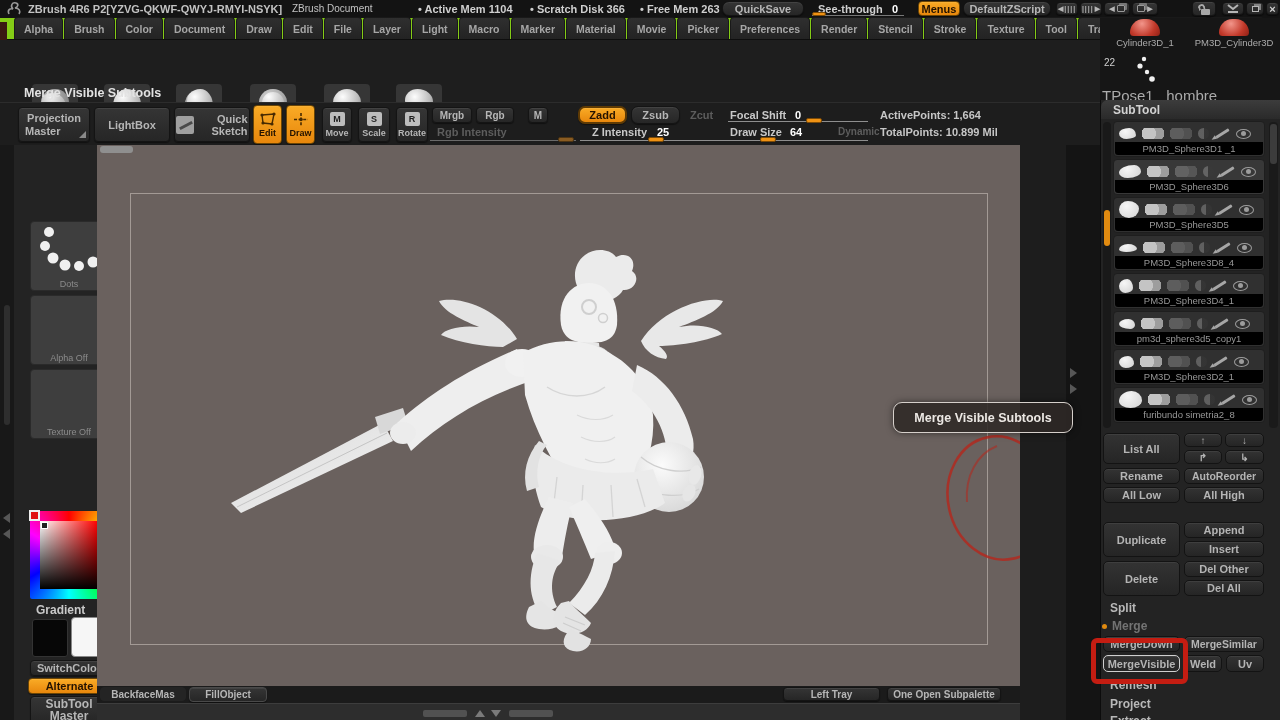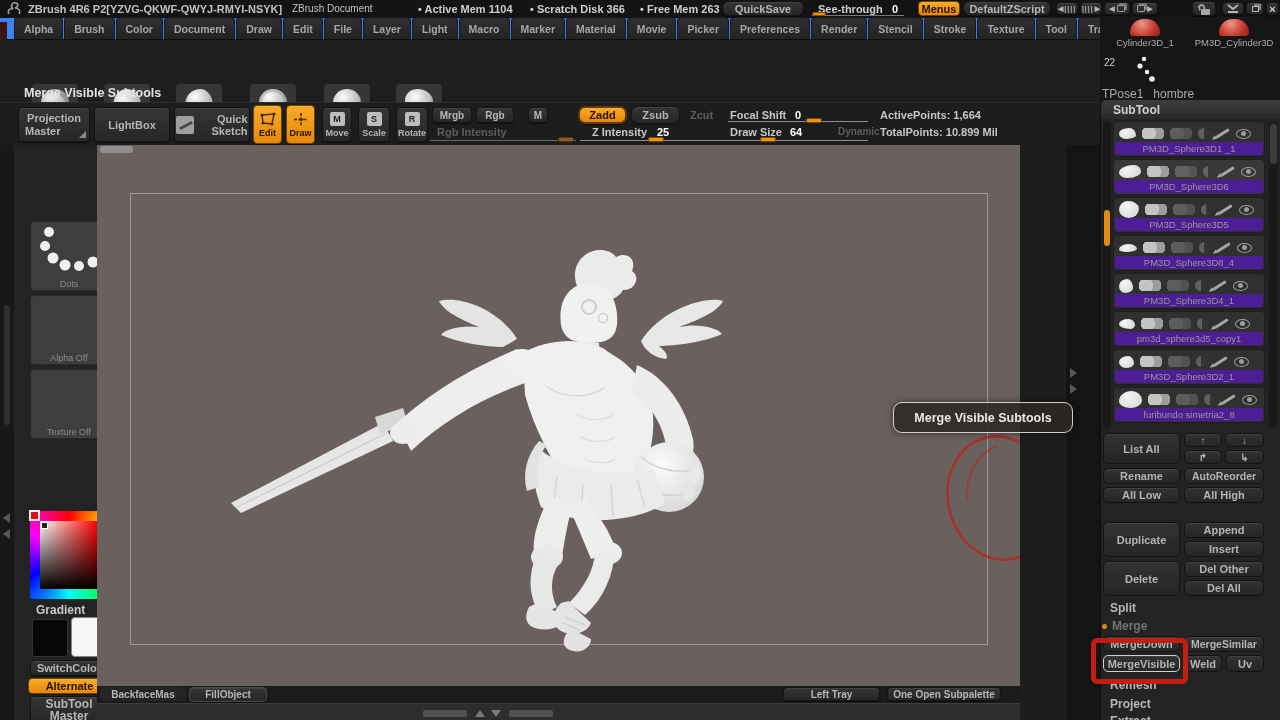--- a/index.html
+++ b/index.html
@@ -22,21 +22,21 @@
   .traybox{position:absolute;left:16px;width:78px;background:#3e3e3e;border-radius:4px;border:1px solid #2a2a2a}
   .traylab{position:absolute;bottom:1px;width:100%;text-align:center;font-size:9px;color:#8b8b8b}
   .pageic{width:15px;height:14px;background:#bdbdbd;border-radius:2px;position:relative;color:#1e1e1e;font-size:9px;font-weight:700;display:flex;align-items:center;justify-content:center}
   .pageic::after{content:'';position:absolute;right:-3px;top:2px;width:7px;height:7px;background:#8f8f8f;border-radius:1px;z-index:-1}
   .tri-l{width:0;height:0;border-top:5px solid transparent;border-bottom:5px solid transparent;border-right:7px solid #575757}
   .tri-r{width:0;height:0;border-top:5px solid transparent;border-bottom:5px solid transparent;border-left:7px solid #575757}
   .tri-u{width:0;height:0;border-left:5px solid transparent;border-right:5px solid transparent;border-bottom:7px solid #7a7a7a}
   .tri-d{width:0;height:0;border-left:5px solid transparent;border-right:5px solid transparent;border-top:7px solid #7a7a7a}
   .st-item{position:absolute;left:1113px;width:152px;height:36px;background:#303030;border:1px solid #1e1e1e;border-radius:4px}
   .st-row{position:absolute;top:1px;left:1px;right:1px;height:21px;display:flex;align-items:center;gap:6px;padding:0 4px}
-  .st-name{position:absolute;bottom:1px;left:1px;right:1px;height:13px;background:#4c1d95;border-radius:0 0 3px 3px;text-align:center;font-size:9.5px;color:#989898;line-height:13px;white-space:nowrap;overflow:hidden}
+  .st-name{position:absolute;bottom:1px;left:1px;right:1px;height:13px;background:#000000;border-radius:0 0 3px 3px;text-align:center;font-size:9.5px;color:#989898;line-height:13px;white-space:nowrap;overflow:hidden}
   .st-thumb{width:19px;height:14px;background:radial-gradient(circle at 38% 30%,#f6f6f6,#d2d2d2);border-radius:60% 40% 55% 45%/50% 65% 35% 50%}
   .ic-dots{width:22px;height:11px;background:radial-gradient(circle at 31% 50%,#c4c4c4 44%,transparent 46%),radial-gradient(circle at 69% 50%,#9d9d9d 44%,transparent 46%)}
   .ic-dots.dm{opacity:.3}
   .ic-half{width:11px;height:11px;border-radius:50%;background:linear-gradient(90deg,#9a9a9a 50%,#3a3a3a 50%);opacity:.45}
   .ic-pen{width:15px;height:3px;background:#a6a6a6;transform:rotate(-32deg);border-radius:1px;position:relative}
   .ic-pen::after{content:'';position:absolute;left:-5px;top:-1px;border-top:2.5px solid transparent;border-bottom:2.5px solid transparent;border-right:5px solid #a6a6a6}
   .ic-eye{width:15px;height:10px;border:1.5px solid #9c9c9c;border-radius:50%;position:relative}
   .ic-eye::after{content:'';position:absolute;left:3.5px;top:1px;width:5px;height:5px;border-radius:50%;background:#9c9c9c}
   .stbtn{position:absolute;background:linear-gradient(180deg,#333333,#252525);border:1px solid #131313;border-radius:5px;color:#b4b4b4;font-weight:700;font-size:11px;display:flex;align-items:center;justify-content:center;white-space:nowrap;overflow:hidden;box-shadow:inset 0 1px 0 rgba(255,255,255,.06)}
   .cyl{width:30px;height:17px;border-radius:15px 15px 4px 4px;background:radial-gradient(circle at 40% 28%,#f2958a,#c2392a 60%,#8f2015)}
@@ -94,21 +94,21 @@
       </svg>
   </div>
   <div class="btn abs" style="left:1246px;top:2px;width:18px;height:13px">
     <span style="width:7px;height:6px;border:1.5px solid #b5b5b5;box-shadow:2px -2px 0 #848484"></span>
   </div>
   <div class="btn abs" style="left:1266px;top:2px;width:13px;height:13px;font-size:11px;color:#d0d0d0">
       <span>×</span>
     </div>
 </div>
 
-<div class="abs" style="left:0;top:18px;width:1280px;height:22px;background:#3b82f6;border-bottom:1px solid #0e0e0e;display:flex;align-items:flex-end;padding-left:14px">
+<div class="abs" style="left:0;top:18px;width:1280px;height:22px;background:#84cc16;border-bottom:1px solid #0e0e0e;display:flex;align-items:flex-end;padding-left:14px">
   <div class="abs" style="left:0;top:4px;width:7px;height:18px;background:#3a1712"></div>
   <div class="mtab">
       <span>Alpha</span>
     </div>
   <div class="mtab">
       <span>Brush</span>
     </div>
   <div class="mtab">
       <span>Color</span>
     </div>
@@ -460,21 +460,21 @@
     <div style="text-align:center;font-size:9.5px;color:#ababab;margin-top:1px;white-space:nowrap">PM3D_Cylinder3D</div>
   </div>
   <div class="abs" style="left:2px;top:37px;width:86px;height:42px">
     <span style="position:absolute;left:2px;top:2px;font-size:10px;color:#cfcfcf">22</span>
     <svg width="86" height="28" viewBox="0 0 86 28">
         <circle cx="42" cy="4" r="2.2" fill="#f0f0f0"></circle>
         <circle cx="38" cy="11" r="2.6" fill="#f0f0f0"></circle>
         <circle cx="45" cy="17" r="2.2" fill="#f0f0f0"></circle>
         <circle cx="50" cy="24" r="2.8" fill="#f0f0f0"></circle>
       </svg>
-    <div style="text-align:left;font-size:12px;color:#ababab;white-space:nowrap">TPose1 _hombre</div>
+    <div style="text-align:left;font-size:15px;color:#ababab;white-space:nowrap">TPose1 _hombre</div>
   </div>
 </div>
 
 <div class="abs" style="left:1100px;top:100px;width:180px;height:620px;background:#232323;border-left:1px solid #0c0c0c">
   <div class="abs" style="left:0;top:0;width:180px;height:19px;background:linear-gradient(180deg,#3c3c3c,#2a2a2a);border-radius:7px 0 0 0;display:flex;align-items:center;padding-left:12px">
     <span class="seclabel" style="color:#d2d2d2">SubTool</span>
   </div>
   <div class="abs" style="left:2px;top:22px;width:8px;height:306px;background:#191919;border-radius:4px">
     <div style="position:absolute;left:1px;top:88px;width:6px;height:36px;background:#e08a10;border-radius:3px"></div>
   </div>

